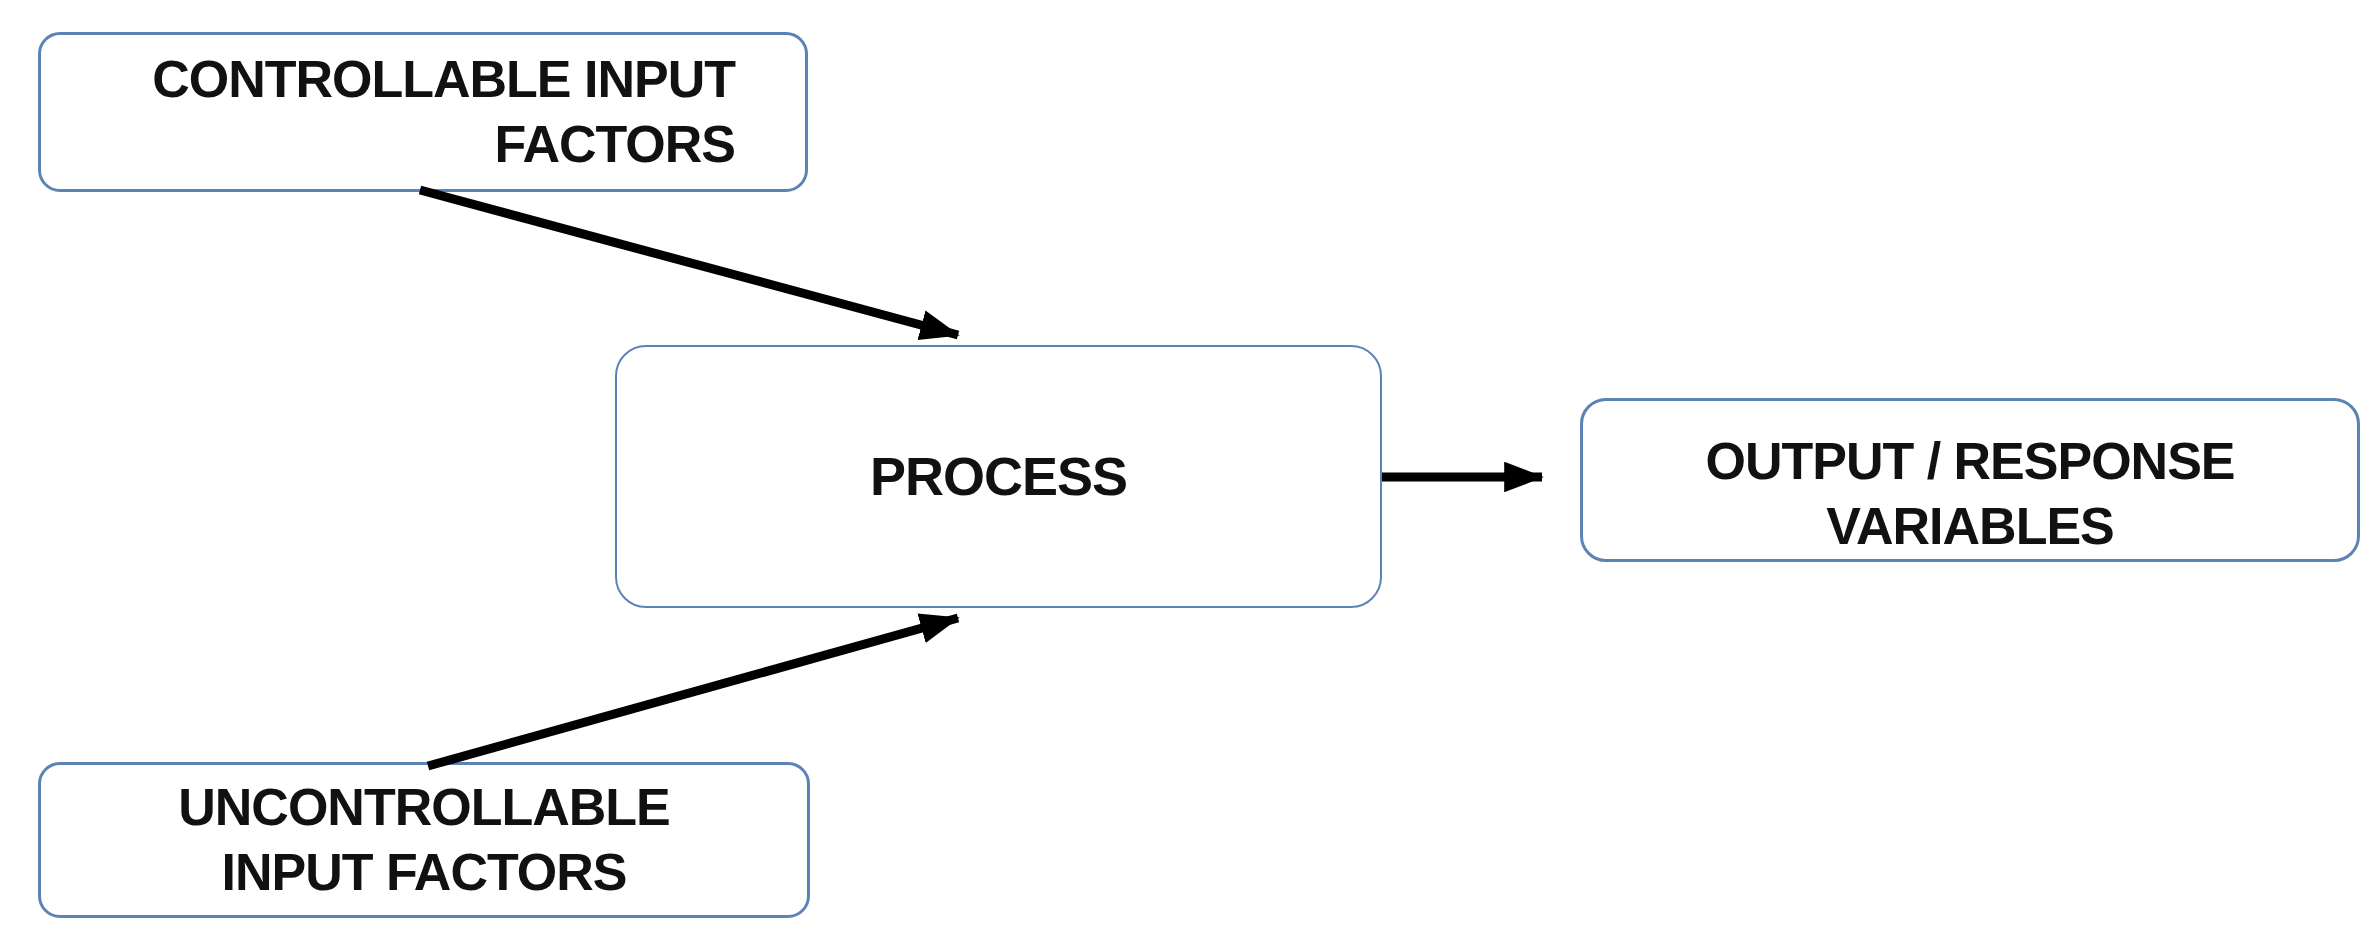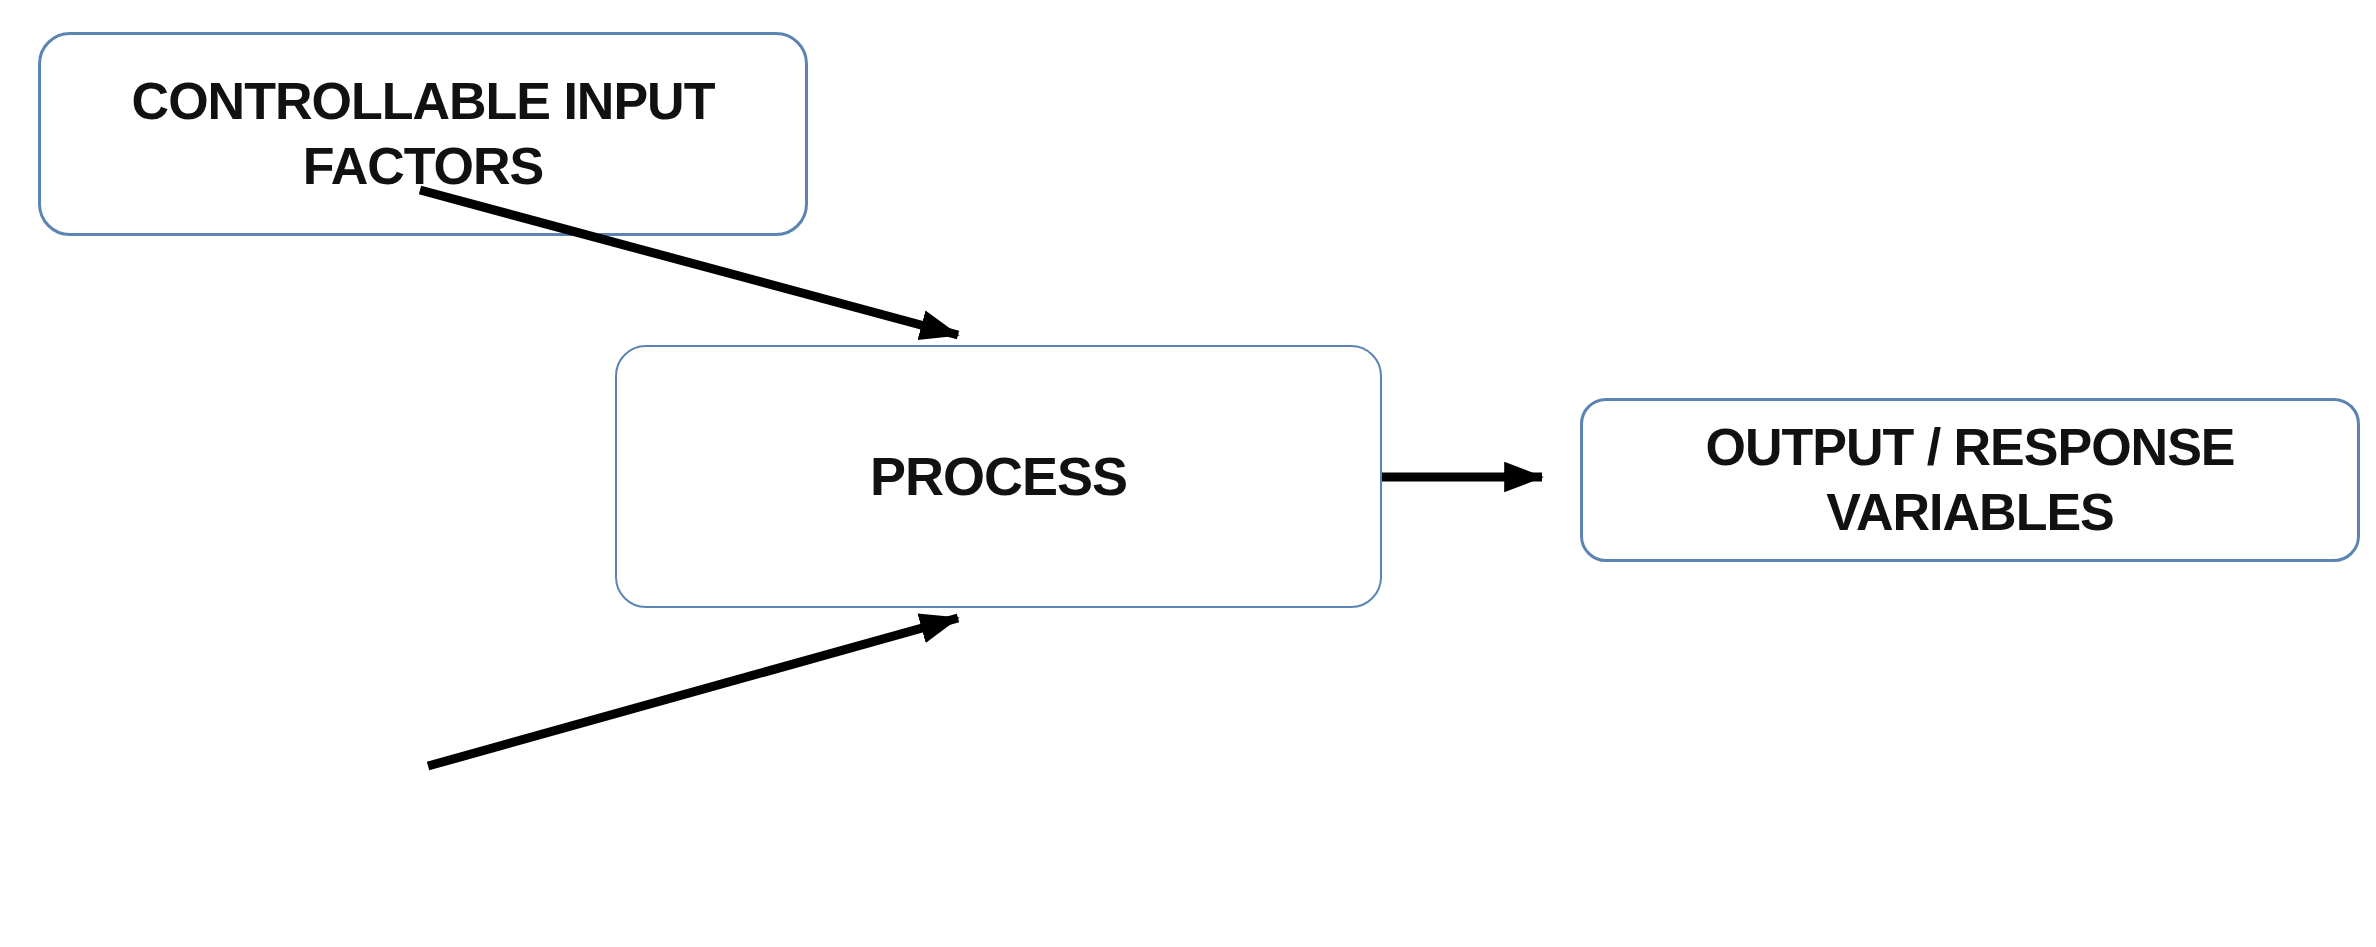--- a/index.html
+++ b/index.html
@@ -31,24 +31,25 @@
     z-index: 2;
   }
   .node .label {
     display: block;
     width: 100%;
   }
   .node-controllable {
     left: 38px;
     top: 32px;
     width: 770px;
-    height: 204px;
-    border-radius: 32px;
+    height: 160px;
+    border-radius: 22px;
     font-size: 52px;
     padding: 0 70px;
+    text-align: right;
   }
   .node-uncontrollable {
     left: 38px;
     top: 762px;
     width: 772px;
     height: 156px;
     border-radius: 22px;
     font-size: 52px;
     padding: 0 60px;
   }
@@ -64,20 +65,21 @@
     z-index: 1;
   }
   .node-output {
     left: 1580px;
     top: 398px;
     width: 780px;
     height: 164px;
     border-radius: 26px;
     font-size: 52px;
     padding: 0 80px;
+    align-items: flex-end;
   }
   .edges-layer {
     position: absolute;
     left: 0;
     top: 0;
     width: 2376px;
     height: 947px;
     z-index: 3;
     pointer-events: none;
   }
@@ -92,20 +94,23 @@
   </div>
 
   <div class="node node-process">
     <span class="label">PROCESS</span>
   </div>
 
   <div class="node node-output">
     <span class="label">OUTPUT / RESPONSE VARIABLES</span>
   </div>
 
+  <div class="node node-uncontrollable">
+    <span class="label">UNCONTROLLABLE INPUT FACTORS</span>
+  </div>
 
   <svg class="edges-layer" viewBox="0 0 2376 947" xmlns="http://www.w3.org/2000/svg">
     <defs>
       <marker id="arrowhead" markerUnits="strokeWidth" markerWidth="4.6" markerHeight="3.6" refX="4.2" refY="1.7" orient="auto">
         <path d="M0,0 L4.4,1.7 L0,3.4 Z" fill="#000000"></path>
       </marker>
     </defs>
     <line x1="420" y1="190" x2="958" y2="335" stroke="#000000" stroke-width="9" marker-end="url(#arrowhead)"></line>
     <line x1="428" y1="766" x2="958" y2="618" stroke="#000000" stroke-width="9" marker-end="url(#arrowhead)"></line>
     <line x1="1382" y1="477" x2="1542" y2="477" stroke="#000000" stroke-width="9" marker-end="url(#arrowhead)"></line>

